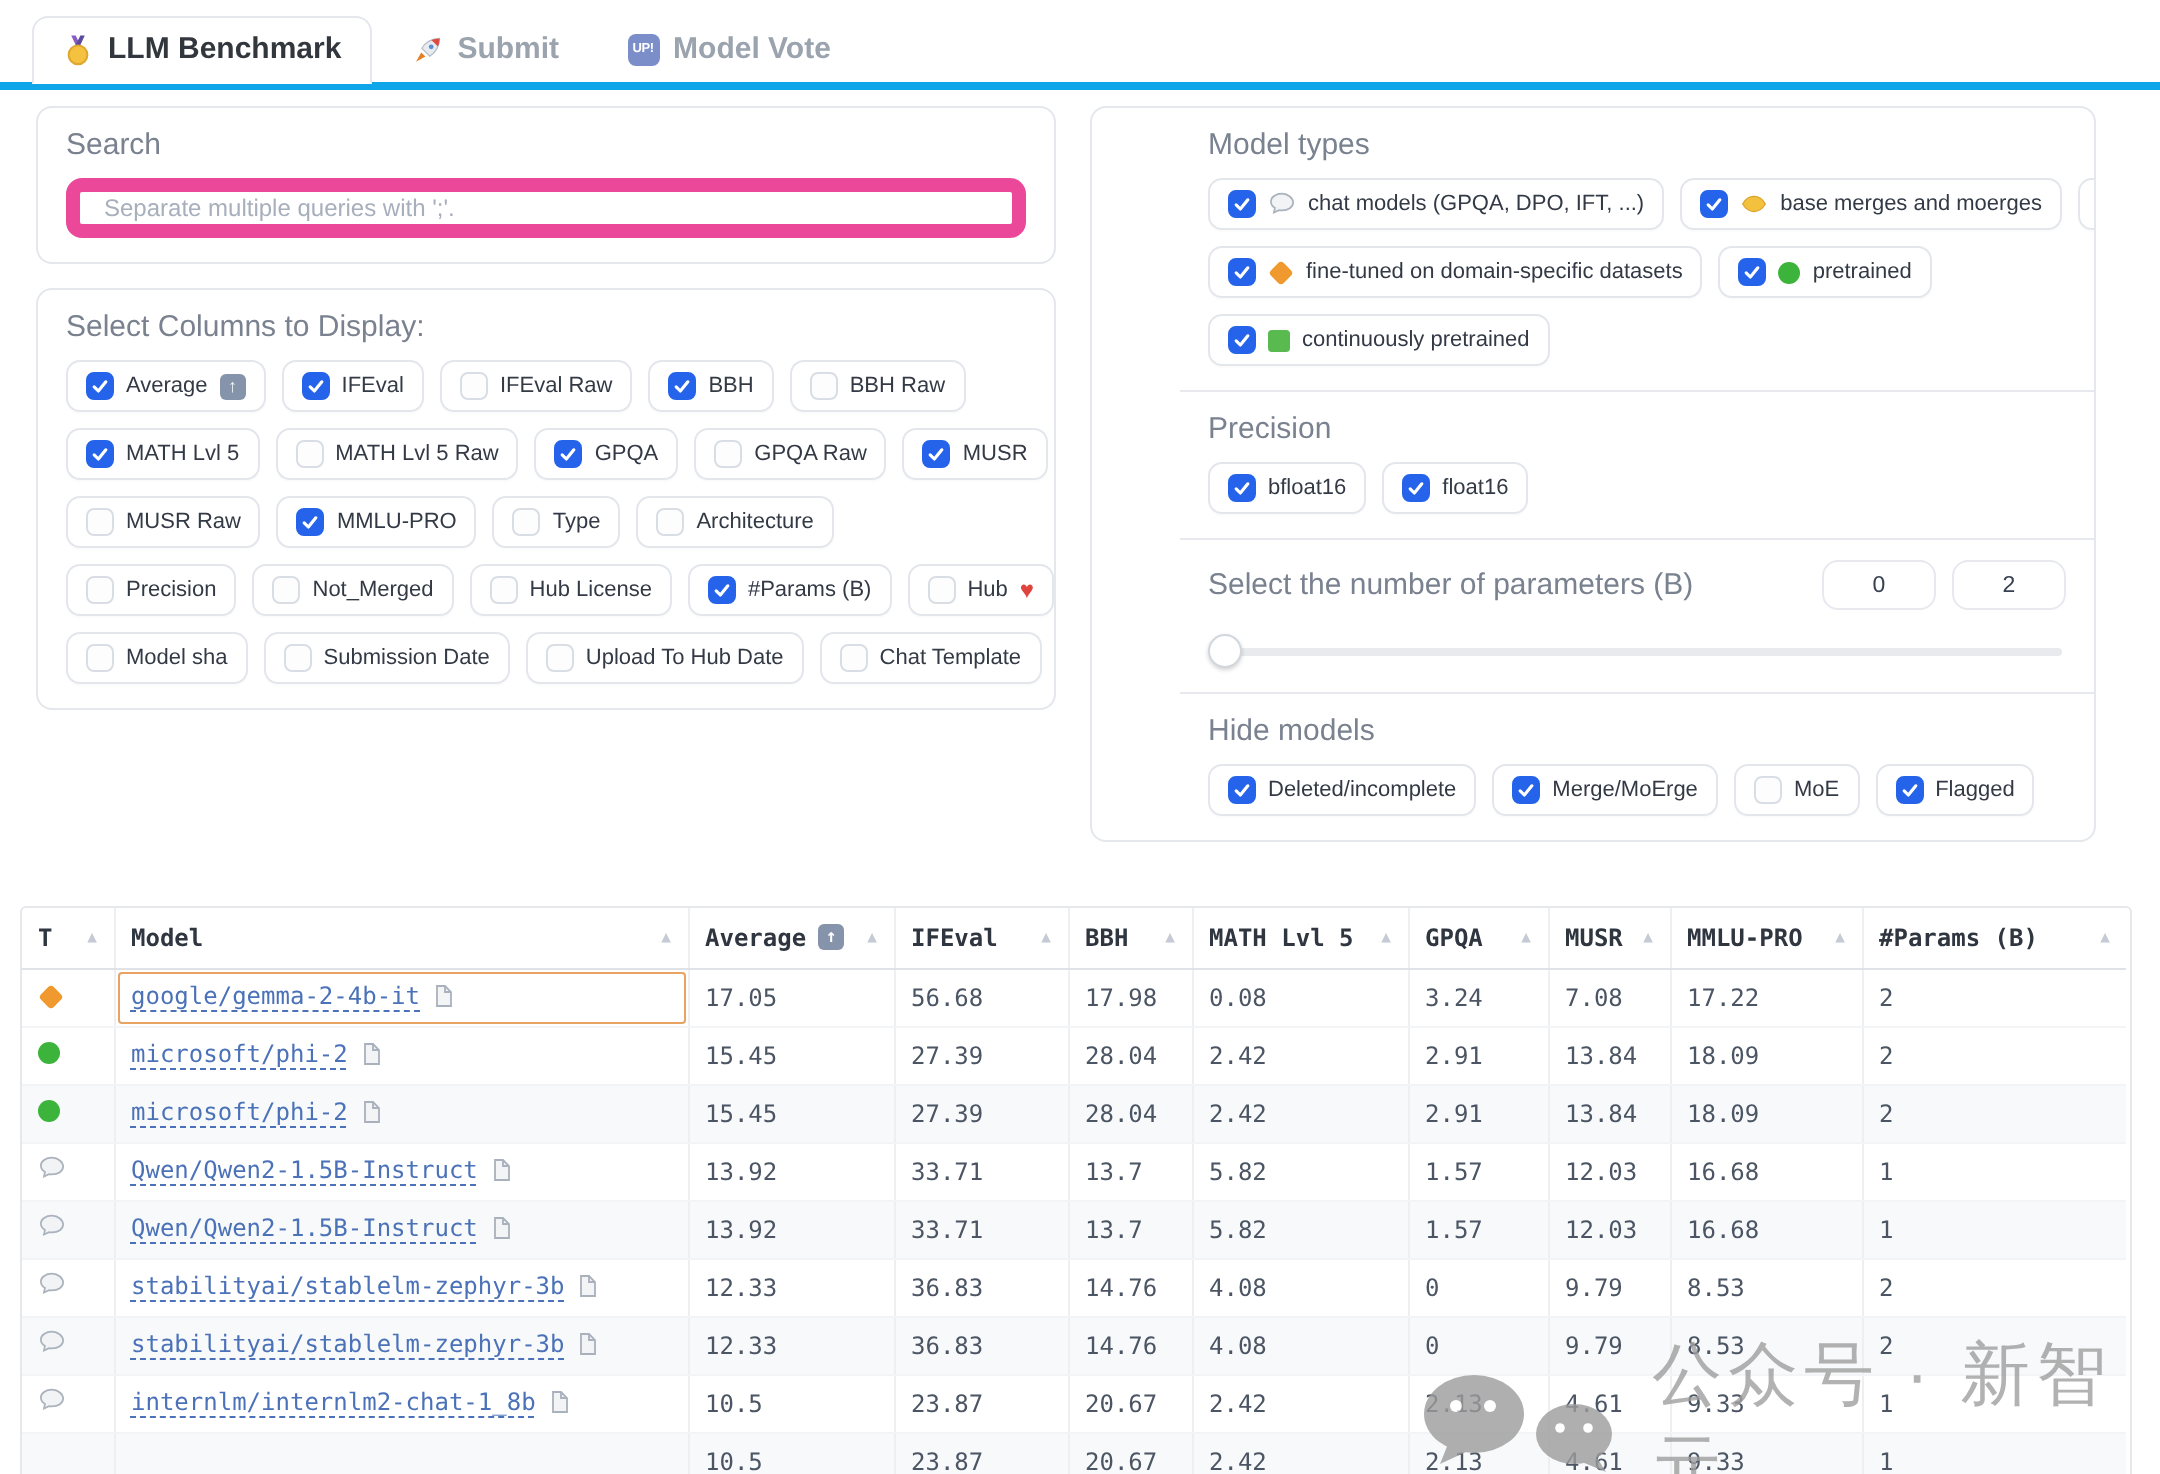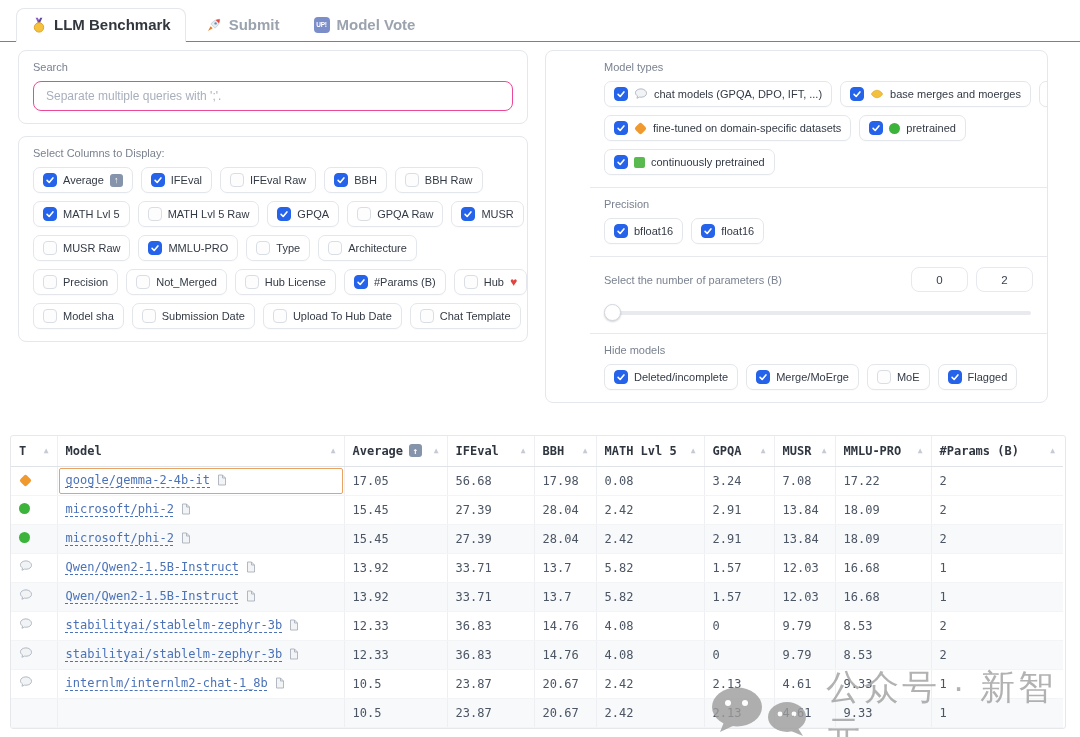--- a/index.html
+++ b/index.html
@@ -1,33 +1,33 @@
 <!DOCTYPE html>
 <html><head>
 <meta charset="utf-8">
 <style>
   * { margin:0; padding:0; box-sizing:border-box; }
   html,body { background:#fff; }
   body { width:1080px; height:737px; overflow:hidden; font-family:"Liberation Sans",sans-serif; color:#374151; position:relative; }
 
   
-  .tabbar { display:flex; align-items:flex-end; gap:6px; padding:8px 0 0 16px; border-bottom:1px solid #0ea5e9; }
+  .tabbar { display:flex; align-items:flex-end; gap:6px; padding:8px 0 0 16px; border-bottom:4px solid #0ea5e9; }
   .tab { display:flex; align-items:center; gap:7px; padding:7px 14px 8px; font-size:15px; font-weight:700; color:#9aa3ae; cursor:pointer; }
   .tab.active { background:#fff; border:1px solid #e4e7eb; border-bottom:1px solid #fff; border-radius:8px 8px 0 0; margin-bottom:-1px; color:#32373d; }
   .tab svg { display:block; }
   .upbadge { width:16px; height:16px; border-radius:4px; background:#7b8ec9; color:#fff; font-size:6.5px; font-weight:700; display:flex; align-items:center; justify-content:center; letter-spacing:-0.2px; }
 
   
   .filters { display:flex; gap:17px; margin:8px 32px 0 18px; align-items:flex-start; }
   .leftcol { width:510px; flex:none; }
   .rightcol { flex:1; }
   .panel { border:1px solid #e4e7eb; border-radius:8px; background:#fff; overflow:hidden;padding-left:44px; }
-  .sec-label { display:block; font-size:11px; color:#7a8290; margin-bottom:8px; }
+  .sec-label { display:block; font-size:15px; color:#7a8290; margin-bottom:8px; }
   .search-panel { padding:10px 14px 12px; margin-bottom:12px; }
-  .search-input { width:100%; height:30px; border:1px solid #ec4899; border-radius:8px; padding:0 12px; font-size:12px; color:#374151; outline:none; font-family:"Liberation Sans",sans-serif; }
+  .search-input { width:100%; height:30px; border:7px solid #ec4899; border-radius:8px; padding:0 12px; font-size:12px; color:#374151; outline:none; font-family:"Liberation Sans",sans-serif; }
   .search-input::placeholder { color:#a8afbc; }
   .cols-panel { padding:10px 14px 12px; }
   .fsec { padding:10px 14px 12px; }
   .fsec + .fsec { border-top:1px solid #e7e9ee; }
 
   .chip-row { display:flex; gap:8px; margin-bottom:8px; }
   .chip-row:last-child { margin-bottom:0; }
   .chip { display:inline-flex; align-items:center; gap:6px; height:26px; padding:4px 9px; border:1px solid #e3e6eb; border-radius:7px; background:#fff; font-size:11px; color:#333a45; cursor:pointer; white-space:nowrap; box-shadow:0 1px 1px rgba(0,0,0,.02); }
   .cb { width:14px; height:14px; border-radius:4px; flex:none; display:flex; align-items:center; justify-content:center; }
   .cb.on { background:#2563eb; border:1px solid #2563eb; }

